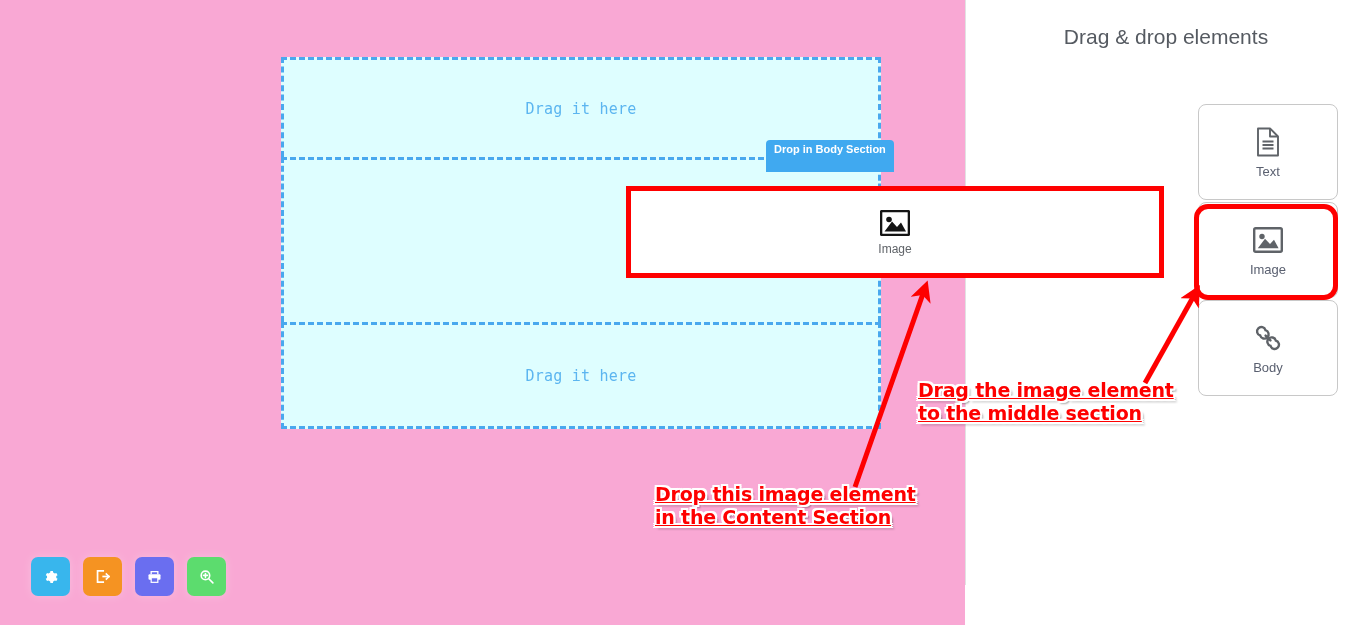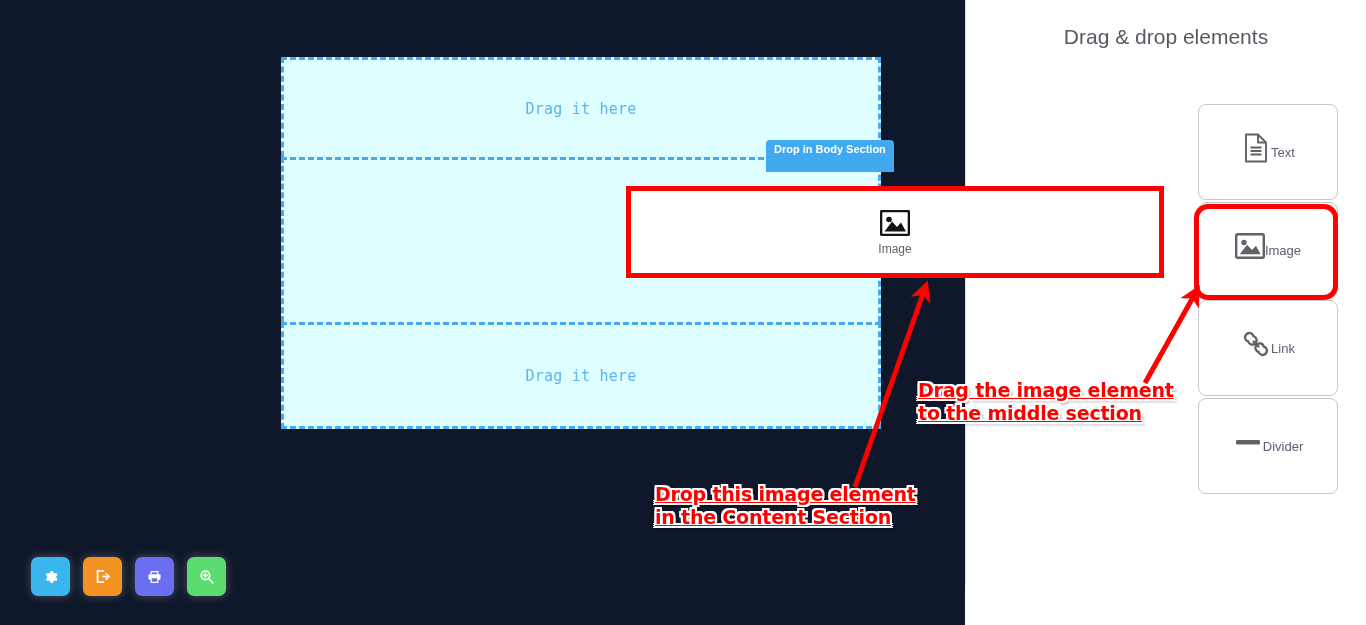--- a/index.html
+++ b/index.html
@@ -18,21 +18,21 @@
     height: 625px;
   }
 
   
   #canvas {
     position: absolute;
     left: 0;
     top: 0;
     width: 965px;
     height: 625px;
-    background: #0f172a;
+    background: #f9a8d4;
   }
 
   
   #builder-stack {
     position: absolute;
     left: 281px;
     top: 57px;
     width: 600px;
   }
 
@@ -176,21 +176,21 @@
   }
 
   .palette-card {
     box-sizing: border-box;
     width: 140px;
     height: 96px;
     border: 1px solid #c8c8c8;
     border-radius: 8px;
     background: #ffffff;
     display: flex;
-    flex-direction: row;
+    flex-direction: column;
     align-items: center;
     justify-content: center;
     cursor: pointer;
     position: relative;
   }
 
   .palette-card .pal-icon {
     width: 30px;
     height: 30px;
     display: flex;
@@ -359,31 +359,23 @@
       </div>
 
       <div class="palette-card">
         <span class="pal-icon">
           <svg width="28" height="28" viewBox="0 0 28 28" fill="none" stroke="#5f6368" stroke-width="2.4" stroke-linecap="round">
             <path d="M11.5 6.2 A4.3 4.3 0 1 0 6.2 11.5 A4.3 4.3 0 1 0 11.5 6.2 Z"></path>
             <path d="M21.8 16.5 A4.3 4.3 0 1 0 16.5 21.8 A4.3 4.3 0 1 0 21.8 16.5 Z"></path>
             <path d="M11.6 11.6 L16.4 16.4"></path>
           </svg>
         </span>
-        <span class="pal-label">Link</span>
-      </div>
-
-      <div class="palette-card">
-        <span class="pal-icon">
-          <svg width="28" height="10" viewBox="0 0 28 10">
-            <rect x="2" y="3" width="24" height="4.4" rx="1.2" fill="#5f6368"></rect>
-          </svg>
-        </span>
-        <span class="pal-label">Divider</span>
-      </div>
+        <span class="pal-label">Body</span>
+      </div>
+
 
     </div>
   </div>
 
   <div id="image-card-highlight"></div>
 
   <svg id="arrows">
     <defs>
       <marker id="arrowhead" markerWidth="4.2" markerHeight="4.2" refX="2.6" refY="2.1" orient="auto" markerUnits="strokeWidth">
         <path d="M0,0 L4.2,2.1 L0,4.2 L1.1,2.1 Z" fill="#fe0000"></path>

